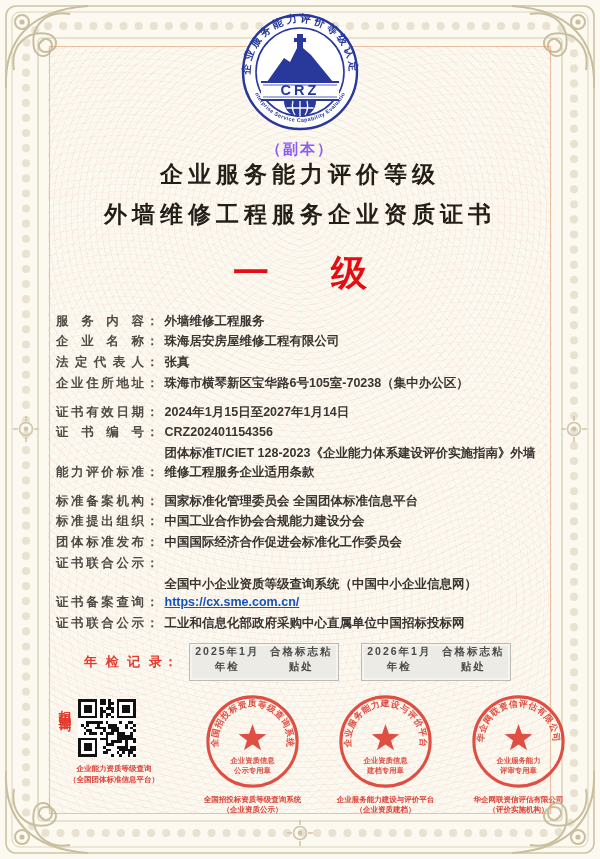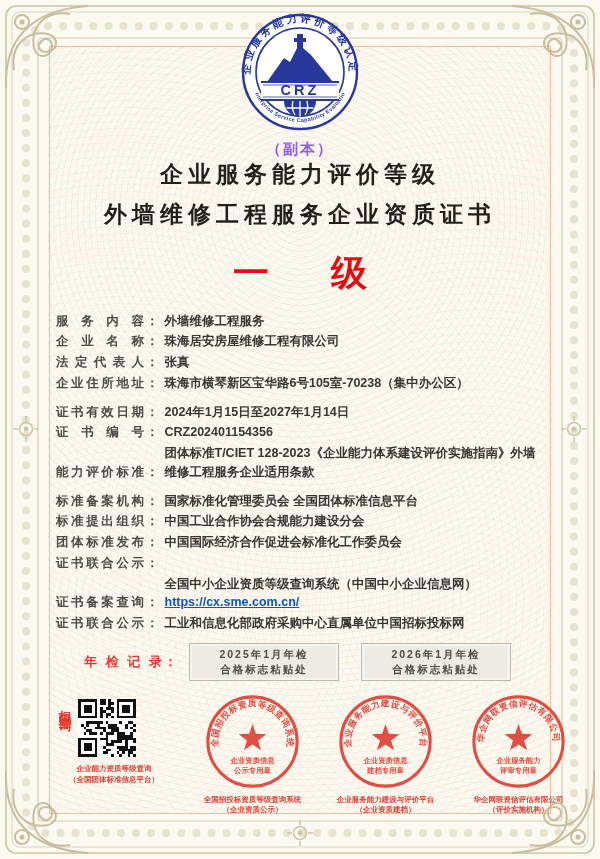--- a/index.html
+++ b/index.html
@@ -24,21 +24,21 @@
   .f-label{flex:none;width:88px;color:#4e4a45;text-align:justify;text-align-last:justify;}
   .f-colon{flex:none;color:#4e4a45;margin:0 6px 0 2px;}
   .f-value{flex:1;color:#3a3530;}
   .link{color:#1454bd;text-decoration:underline;font-weight:bold;}
   .block{display:block;text-decoration:underline;}
   .annual{display:flex;align-items:center;margin-top:10px;margin-left:28px;}
   .annual-label{font-size:13px;font-weight:bold;color:#e23a30;width:78px;text-align:justify;text-align-last:justify;}
   .annual-colon{font-size:13px;font-weight:bold;color:#e23a30;margin:0 12px 0 2px;}
   .check-boxes{display:flex;gap:22px;}
   .check-box{width:148px;height:36px;background:#edebe6;border:1px solid #bdbab4;box-shadow:0 0 0 2px #f6f4ef inset;
-    display:flex;flex-direction:column;justify-content:center;text-align:center;font-size:10.5px;font-weight:bold;color:#4c4a47;letter-spacing:2px;line-height:1.45;}
+    display:flex;flex-direction:row;justify-content:center;text-align:center;font-size:10.5px;font-weight:bold;color:#4c4a47;letter-spacing:2px;line-height:1.45;}
   .bottom{display:flex;margin-top:12px;align-items:flex-start;}
   .qr-block{width:122px;flex:none;margin-top:6px;}
   .qr-top{display:flex;align-items:flex-start;}
   .qr-vert{writing-mode:vertical-rl;font-size:12.5px;font-weight:bold;color:#e23a30;letter-spacing:3px;height:58px;margin-right:5px;margin-top:1px;}
   .qr-caption{font-size:7.5px;font-weight:bold;color:#d9443a;text-align:center;line-height:1.5;margin-top:5px;width:116px;}
   .seals{flex:1;display:flex;justify-content:space-between;padding-left:8px;}
   .seal-block{width:133px;text-align:center;}
   .seal-caption{font-size:7.5px;font-weight:bold;color:#d9443a;line-height:1.4;margin-top:1px;}
 </style>
 </head>

